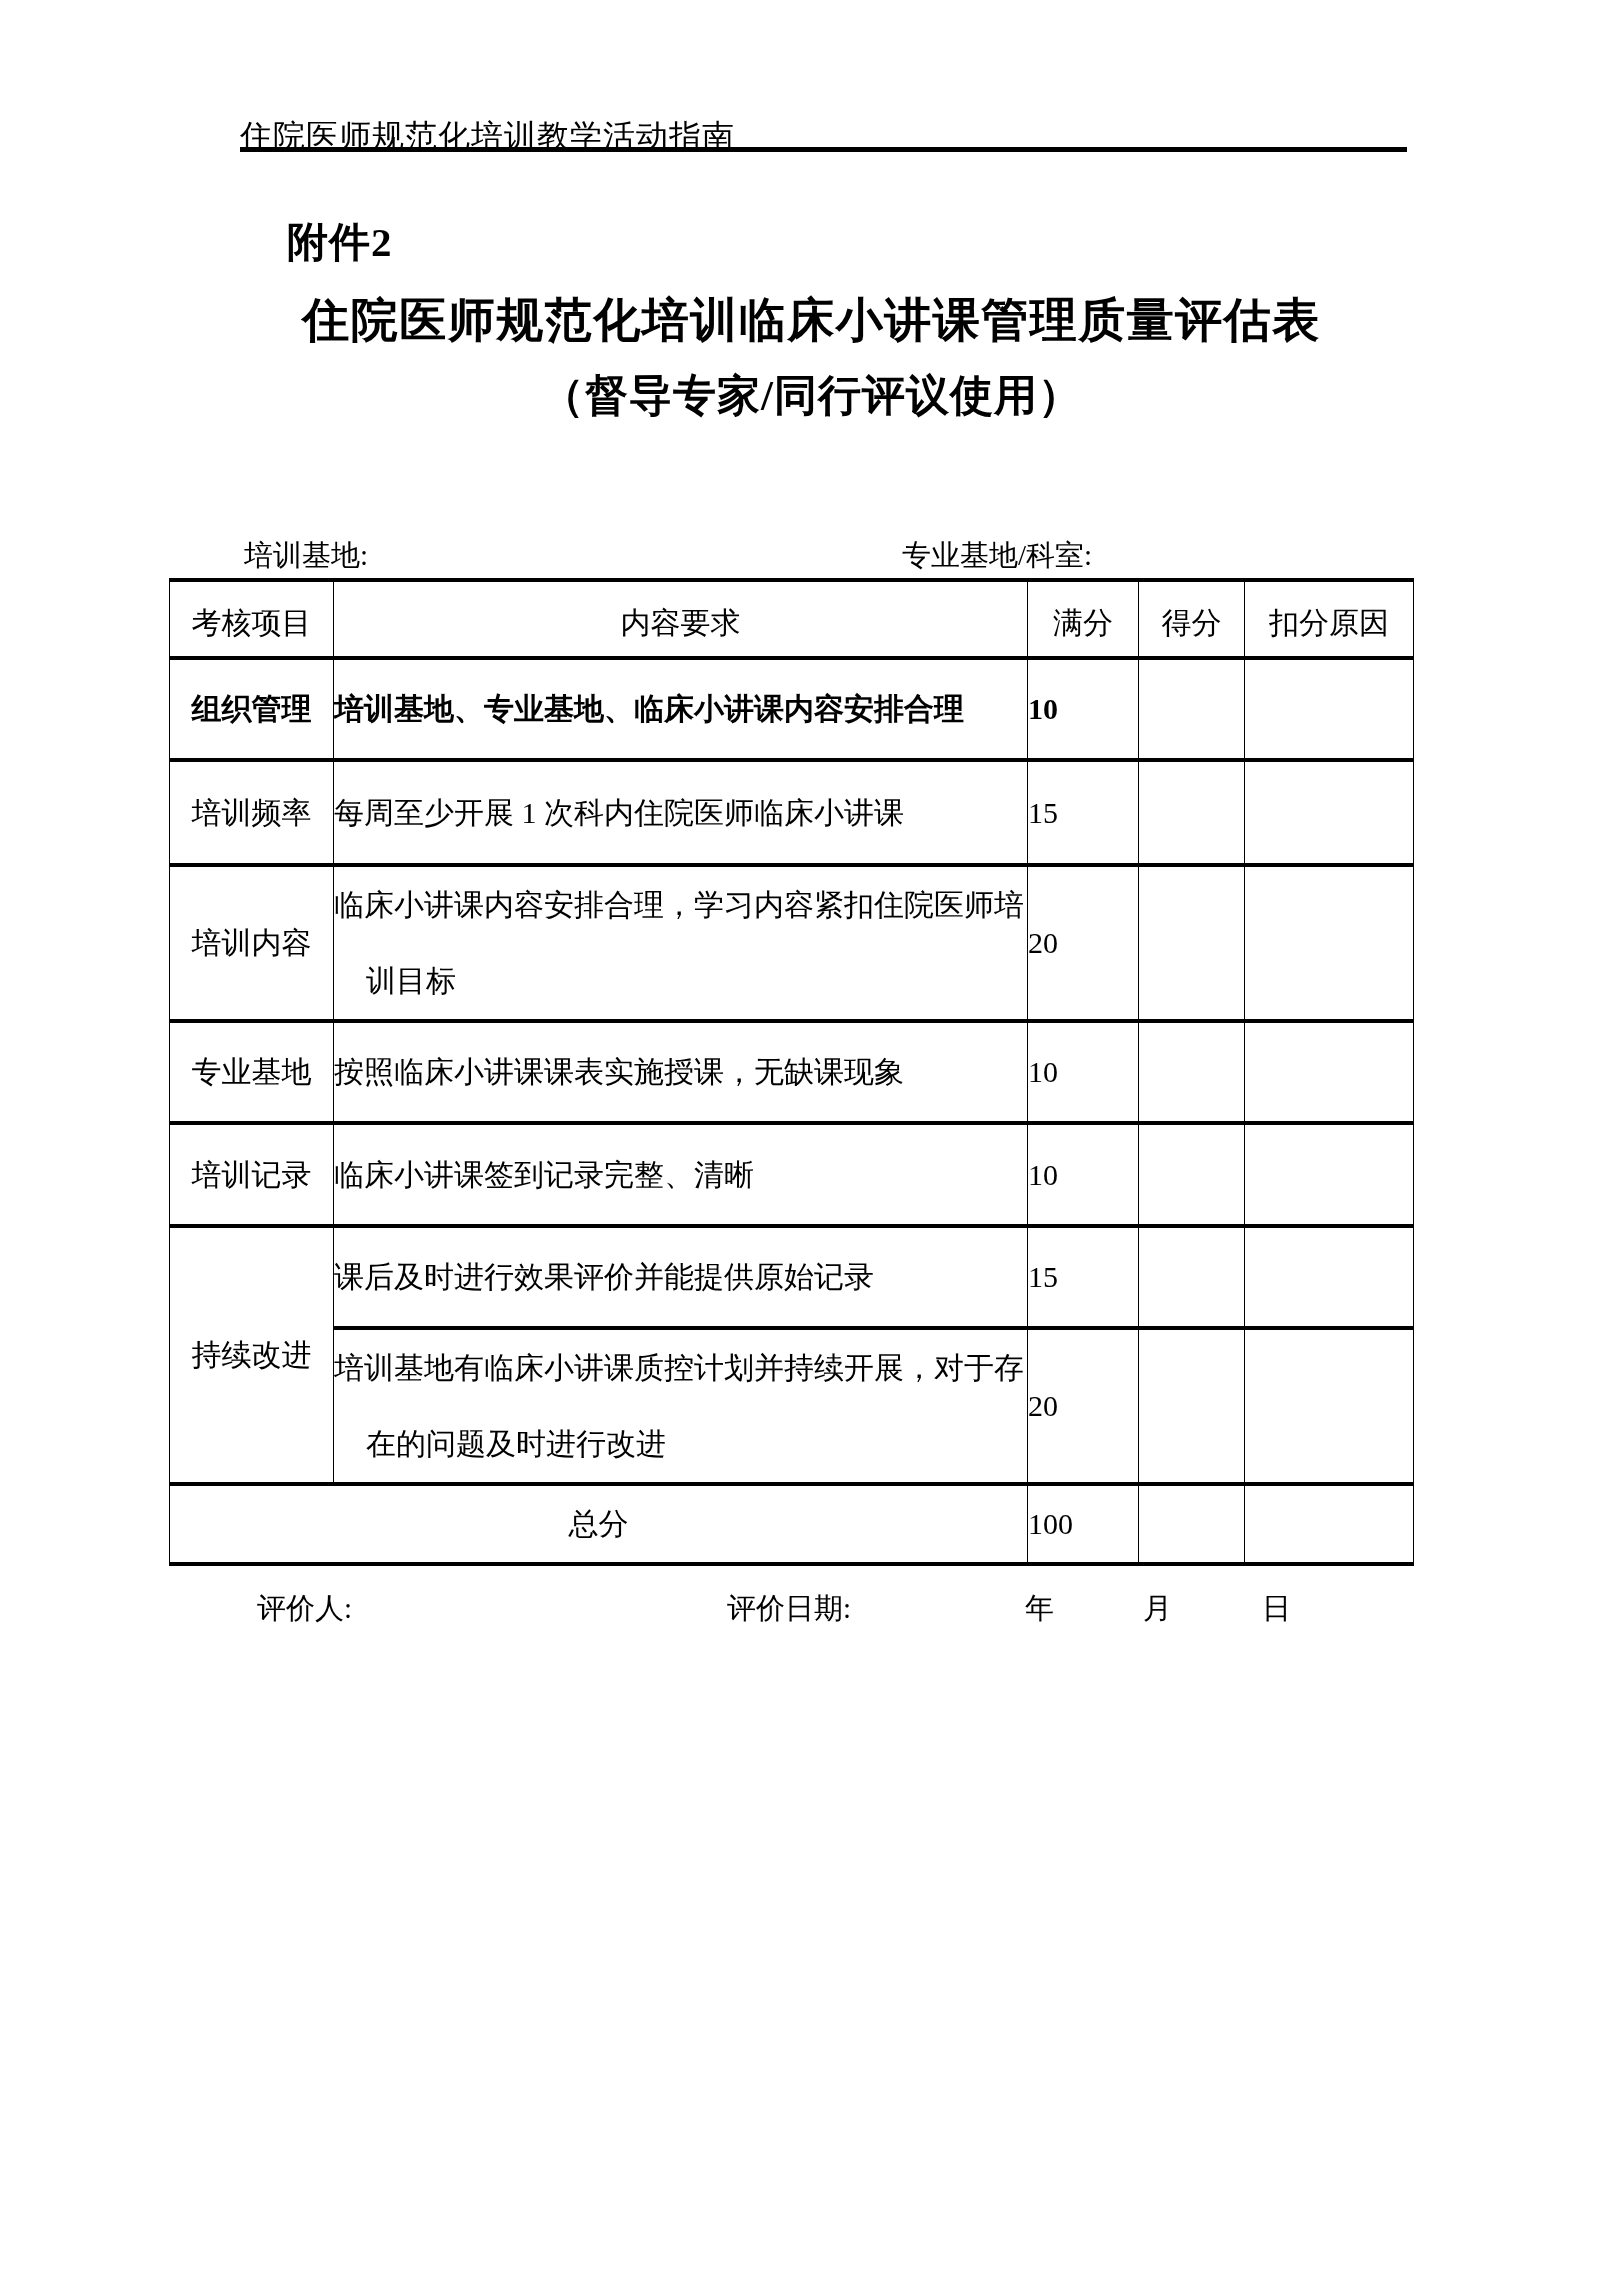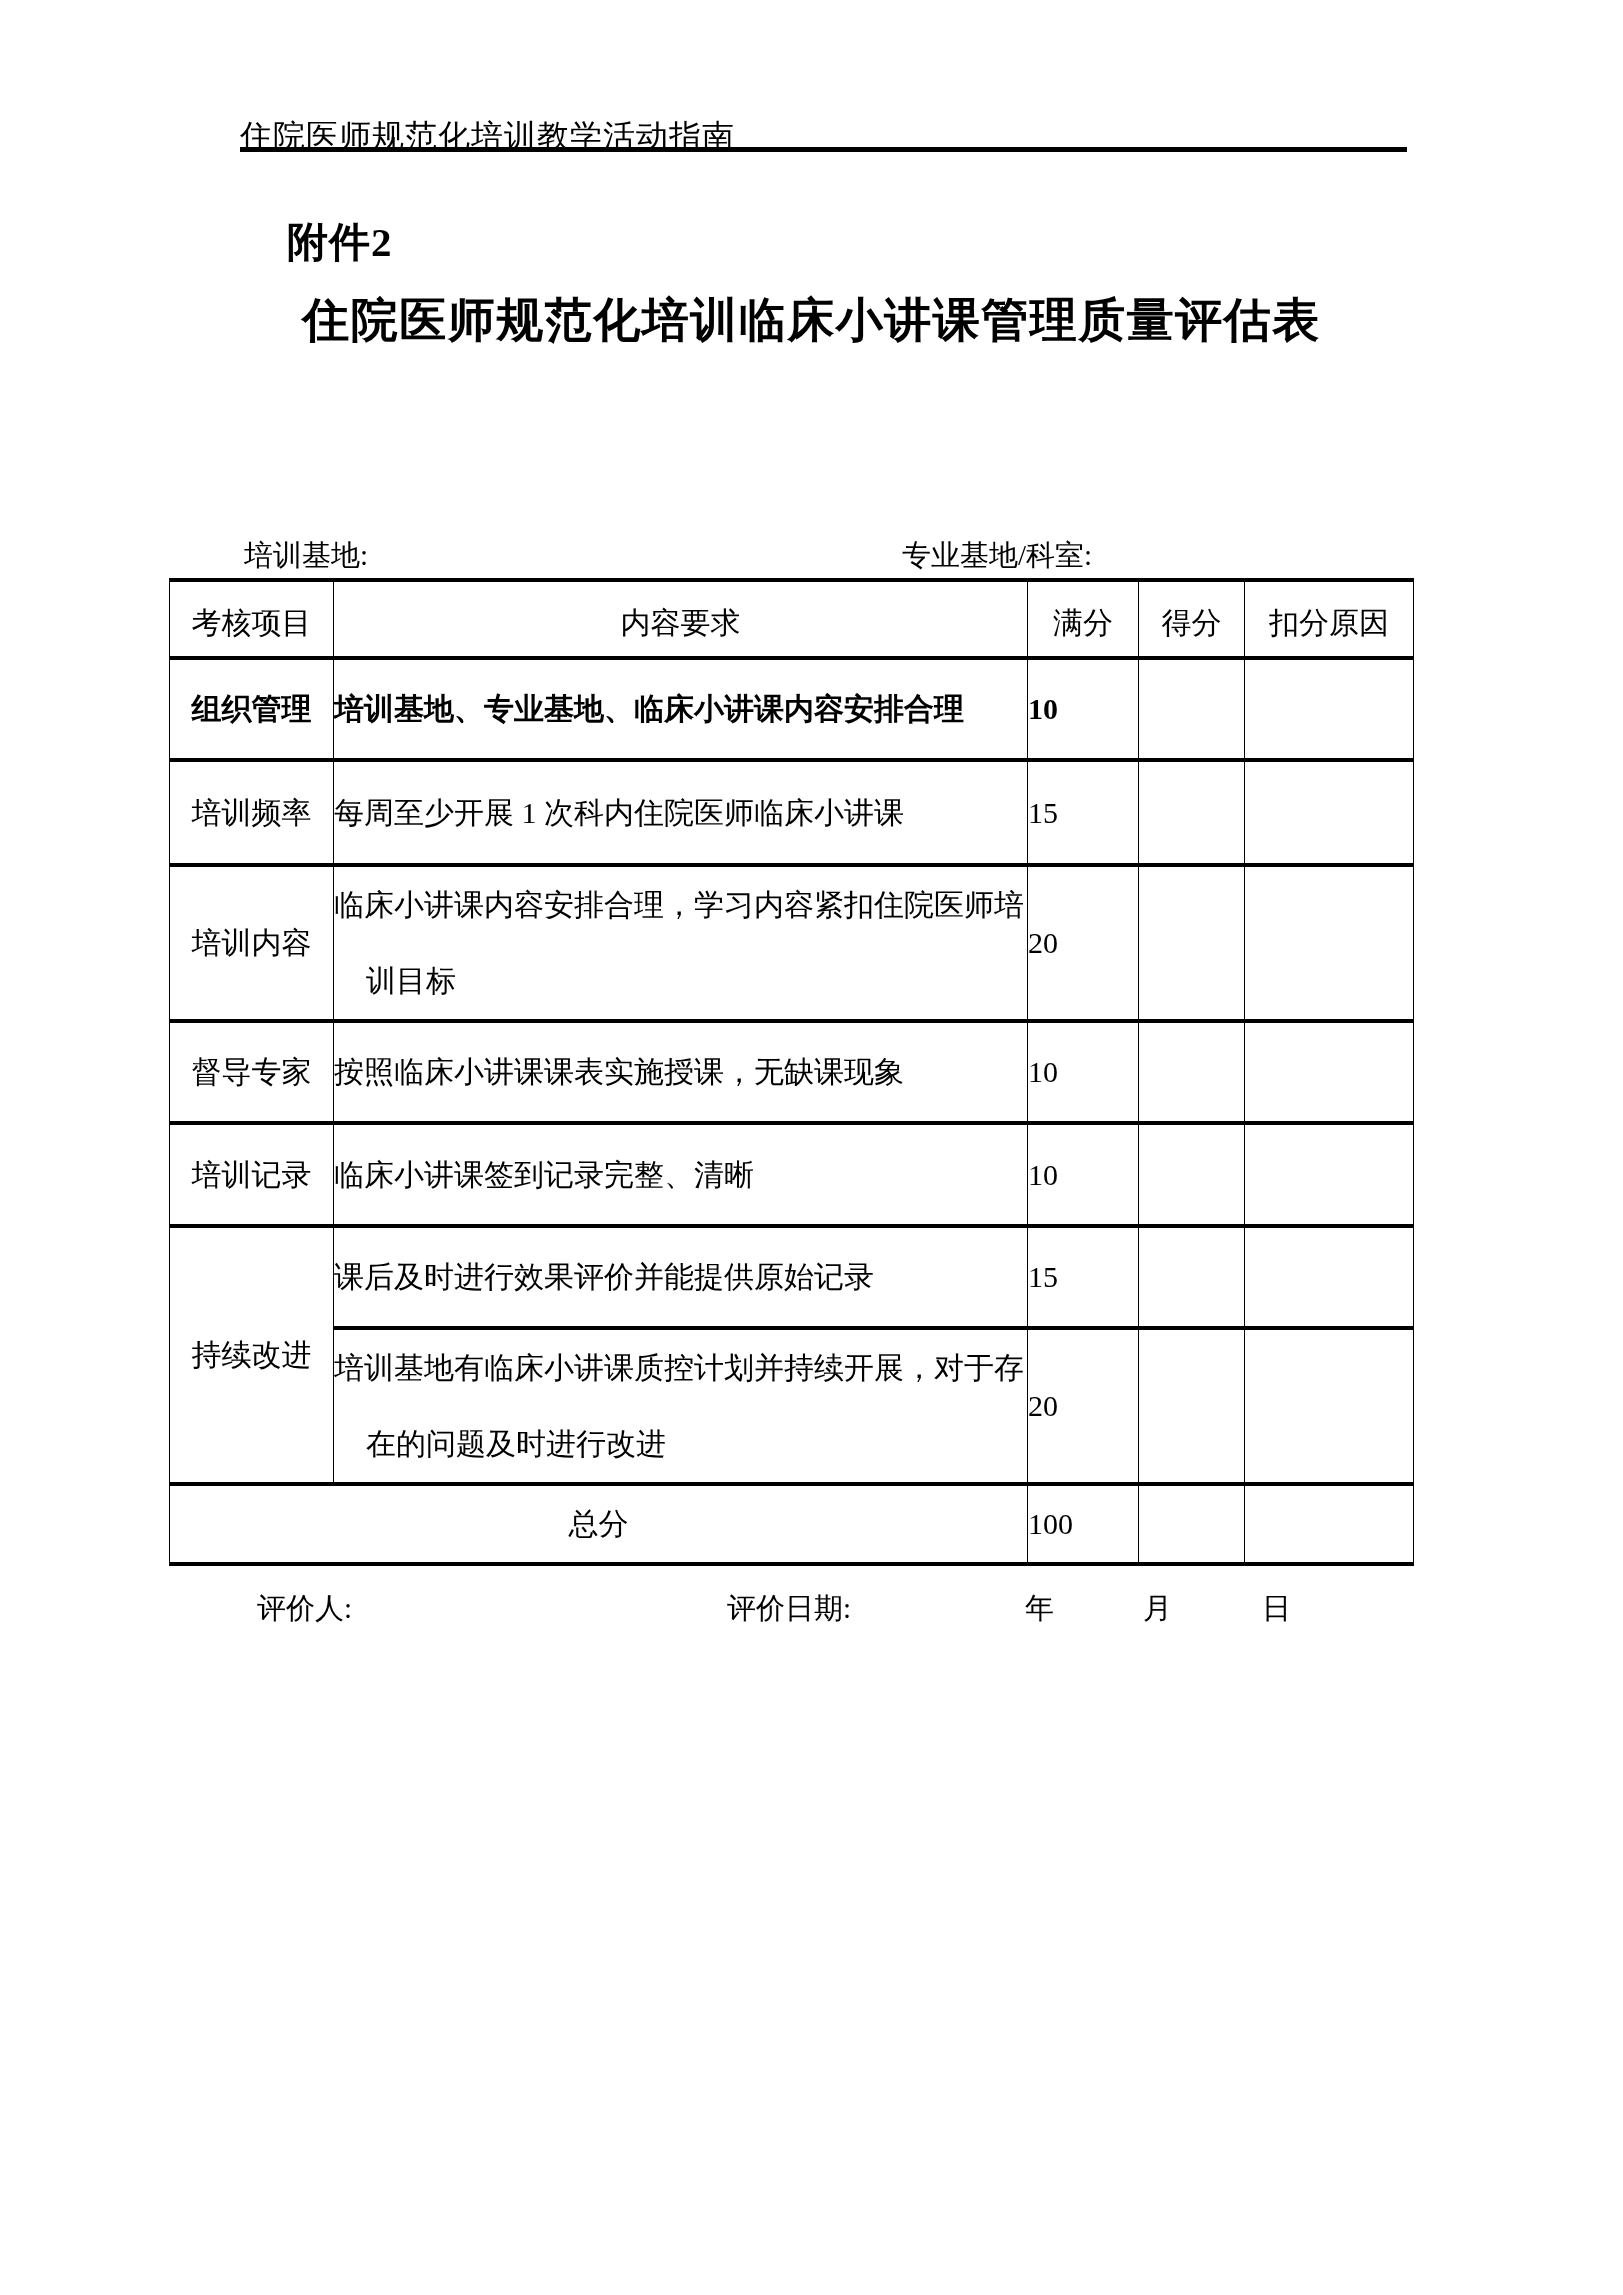--- a/index.html
+++ b/index.html
@@ -81,20 +81,21 @@
 </head>
 <body>
 
 <div class="page">
 
   <div class="running-header">住院医师规范化培训教学活动指南</div>
   <div class="header-rule"></div>
 
   <div class="attachment">附件2</div>
   <div class="doc-title">住院医师规范化培训临床小讲课管理质量评估表</div>
+  <div class="doc-subtitle">（督导专家/同行评议使用）</div>
 
   <div class="label-training-base">培训基地:</div>
   <div class="label-specialty">专业基地/科室:</div>
 
   <table class="assessment">
     <colgroup>
       <col style="width:164px">
         <col style="width:694px">
         <col style="width:111px">
         <col style="width:106px">
@@ -126,21 +127,21 @@
       <td class="item">培训内容</td>
       <td class="content twoline">
         <div>临床小讲课内容安排合理，学习内容紧扣住院医师培</div>
         <div class="cont-indent">训目标</div>
       </td>
       <td class="num">20</td>
       <td class="num"></td>
       <td class="reason"></td>
     </tr>
     <tr class="r4">
-      <td class="item">督导专家</td>
+      <td class="item">专业基地</td>
       <td class="content">按照临床小讲课课表实施授课，无缺课现象</td>
       <td class="num">10</td>
       <td class="num"></td>
       <td class="reason"></td>
     </tr>
     <tr class="r5">
       <td class="item">培训记录</td>
       <td class="content">临床小讲课签到记录完整、清晰</td>
       <td class="num">10</td>
       <td class="num"></td>

